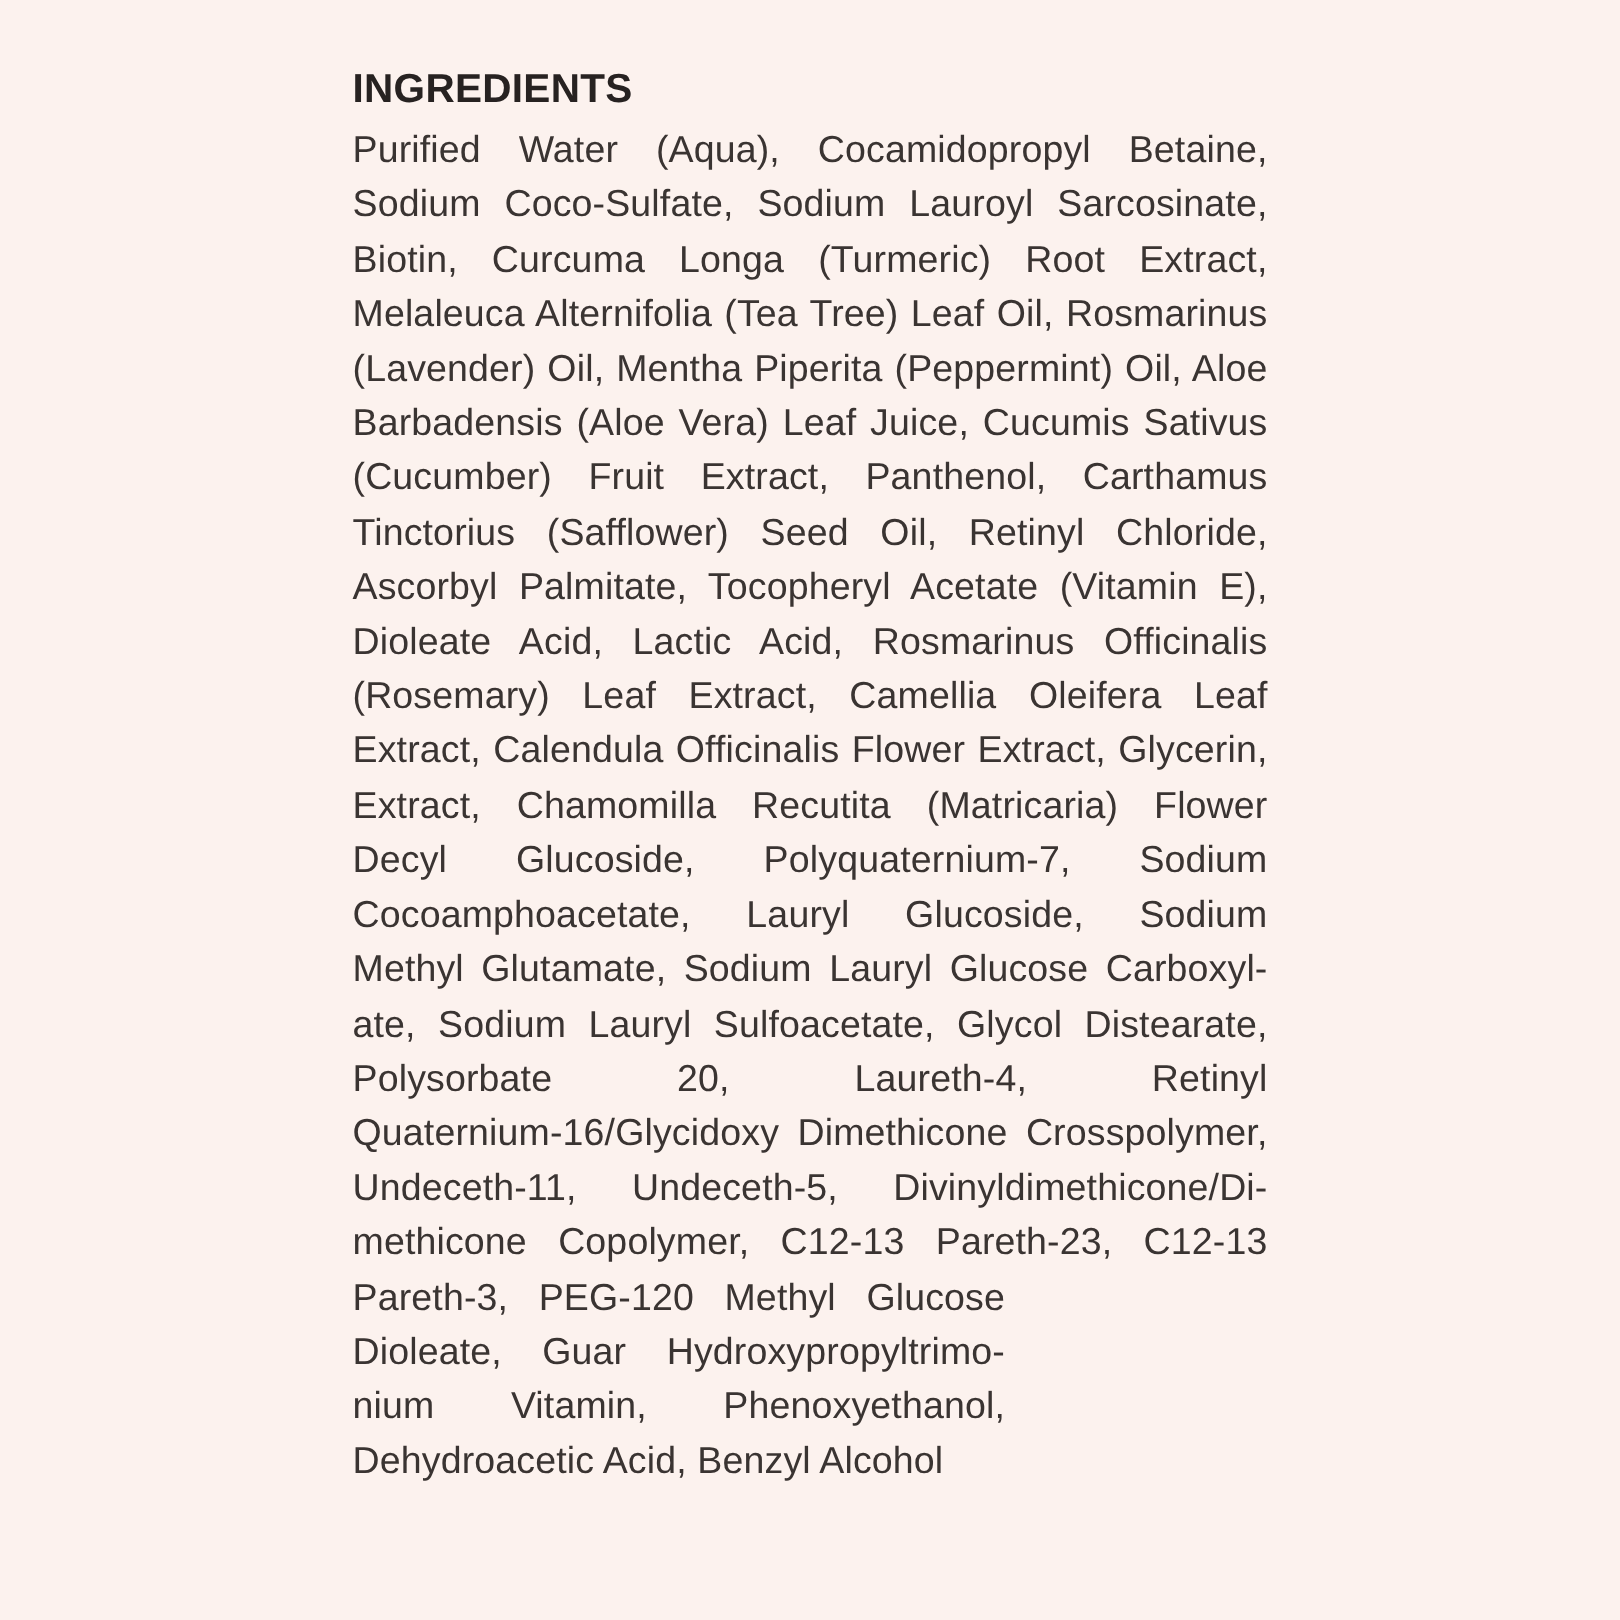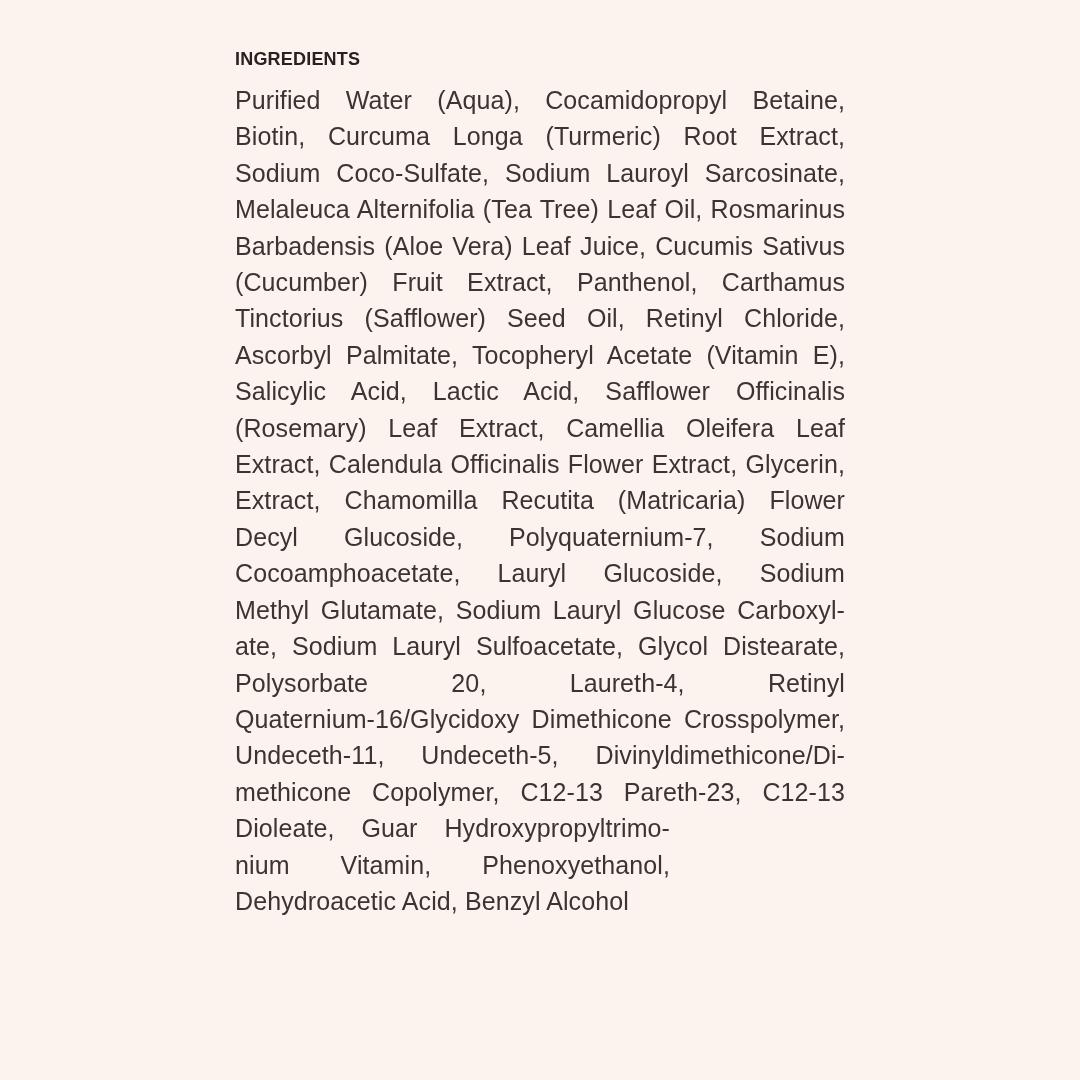--- a/index.html
+++ b/index.html
@@ -14,21 +14,21 @@
     background: #fcf2ee;
     overflow: hidden;
     font-family: "Liberation Sans", sans-serif;
   }
   .textblock {
     position: absolute;
     left: 235px;
     top: 42px;
   }
   .title {
-    font-size: 18px;
+    font-size: 27px;
     line-height: 34px;
     font-weight: bold;
     letter-spacing: 0.2px;
     color: #272221;
     margin: 0 0 6px 0;
   }
   .line {
     width: 610px;
     font-size: 25px;
     line-height: 36.4px;
@@ -44,37 +44,39 @@
   .line.last    { width: 435px; text-align: left; text-align-last: left; }
 </style>
 </head>
 <body>
 
 <div class="page">
   <div class="textblock">
     <h1 class="title">INGREDIENTS</h1>
     <div>
       <div class="line full">Purified Water (Aqua), Cocamidopropyl Betaine,</div>
+      <div class="line full">Sodium Coco-Sulfate, Sodium Lauroyl Sarcosinate,</div>
       <div class="line full">Biotin, Curcuma Longa (Turmeric) Root Extract,</div>
-      <div class="line full">Sodium Coco-Sulfate, Sodium Lauroyl Sarcosinate,</div>
       <div class="line full">Melaleuca Alternifolia (Tea Tree) Leaf Oil, Rosmarinus</div>
+      <div class="line full">(Lavender) Oil, Mentha Piperita (Peppermint) Oil, Aloe</div>
       <div class="line full">Barbadensis (Aloe Vera) Leaf Juice, Cucumis Sativus</div>
       <div class="line full">(Cucumber) Fruit Extract, Panthenol, Carthamus</div>
       <div class="line full">Tinctorius (Safflower) Seed Oil, Retinyl Chloride,</div>
       <div class="line full">Ascorbyl Palmitate, Tocopheryl Acetate (Vitamin E),</div>
-      <div class="line full">Salicylic Acid, Lactic Acid, Safflower Officinalis</div>
+      <div class="line full">Dioleate Acid, Lactic Acid, Rosmarinus Officinalis</div>
       <div class="line full">(Rosemary) Leaf Extract, Camellia Oleifera Leaf</div>
       <div class="line full">Extract, Calendula Officinalis Flower Extract, Glycerin,</div>
       <div class="line full">Extract, Chamomilla Recutita (Matricaria) Flower</div>
       <div class="line full">Decyl Glucoside, Polyquaternium-7, Sodium</div>
       <div class="line full">Cocoamphoacetate, Lauryl Glucoside, Sodium</div>
       <div class="line full">Methyl Glutamate, Sodium Lauryl Glucose Carboxyl-</div>
       <div class="line full">ate, Sodium Lauryl Sulfoacetate, Glycol Distearate,</div>
       <div class="line full">Polysorbate 20, Laureth-4, Retinyl</div>
       <div class="line full">Quaternium-16/Glycidoxy Dimethicone Crosspolymer,</div>
       <div class="line full">Undeceth-11, Undeceth-5, Divinyldimethicone/Di-</div>
       <div class="line full">methicone Copolymer, C12-13 Pareth-23, C12-13</div>
+      <div class="line narrow">Pareth-3, PEG-120 Methyl Glucose</div>
       <div class="line narrow">Dioleate, Guar Hydroxypropyltrimo-</div>
       <div class="line narrow">nium Vitamin, Phenoxyethanol,</div>
       <div class="line last">Dehydroacetic Acid, Benzyl Alcohol</div>
     </div>
   </div>
 </div>
 
 </body></html>

